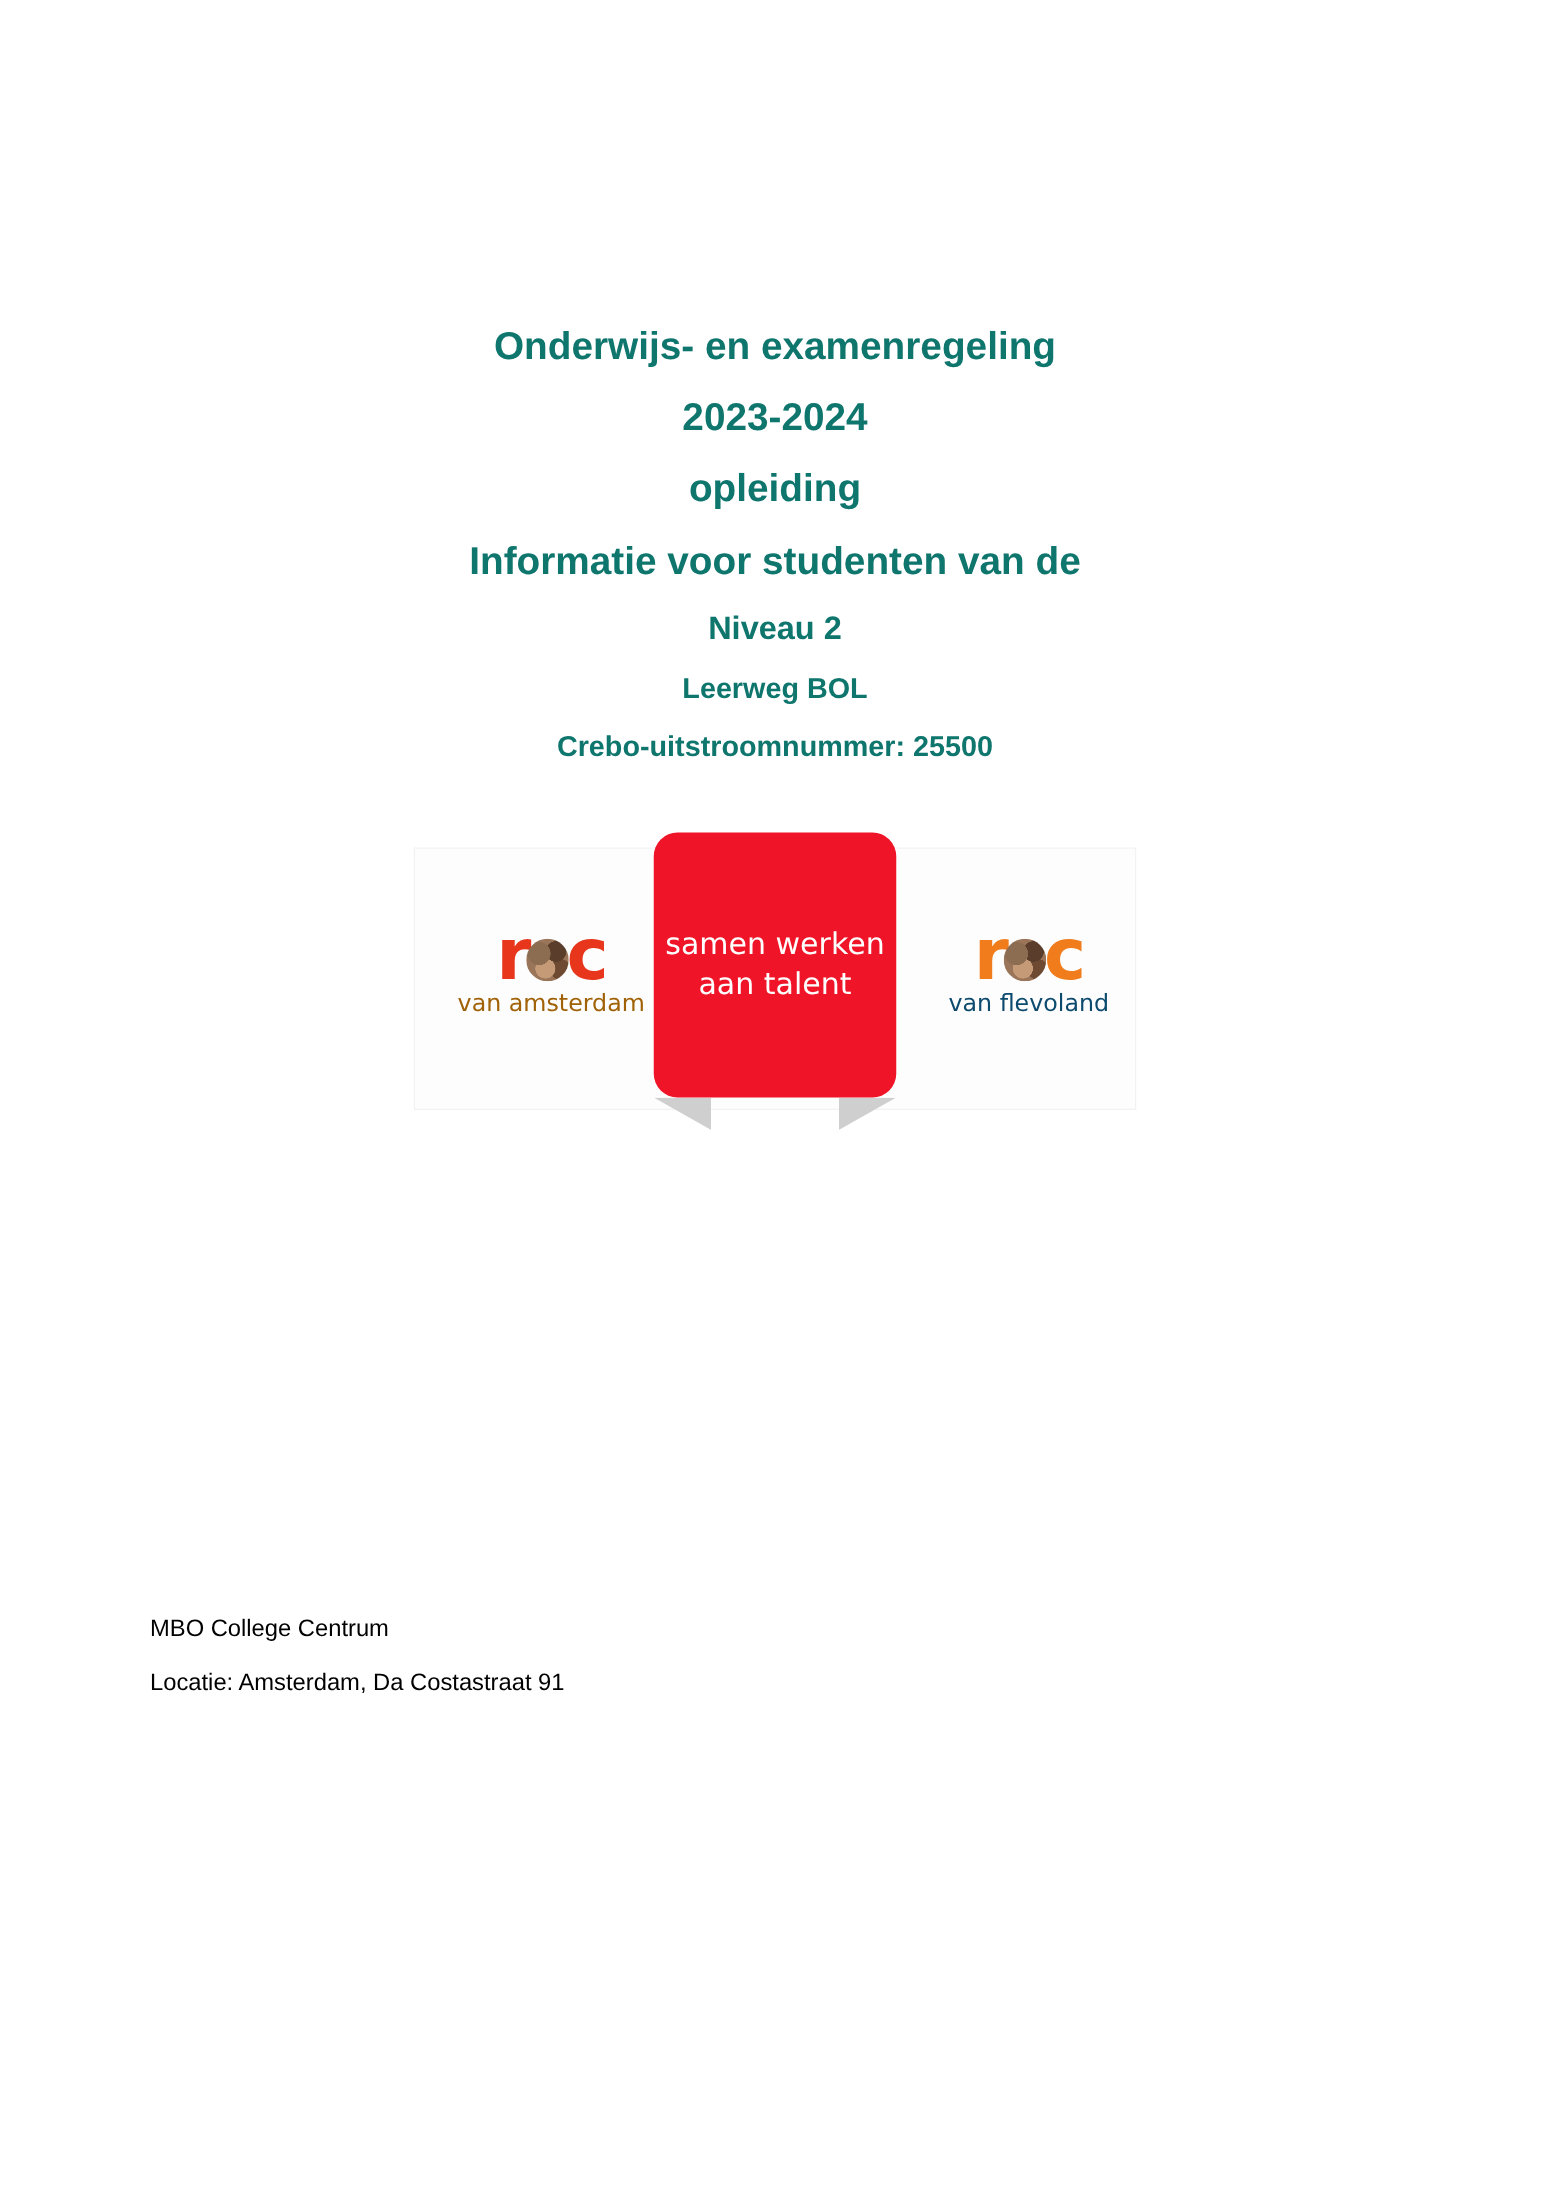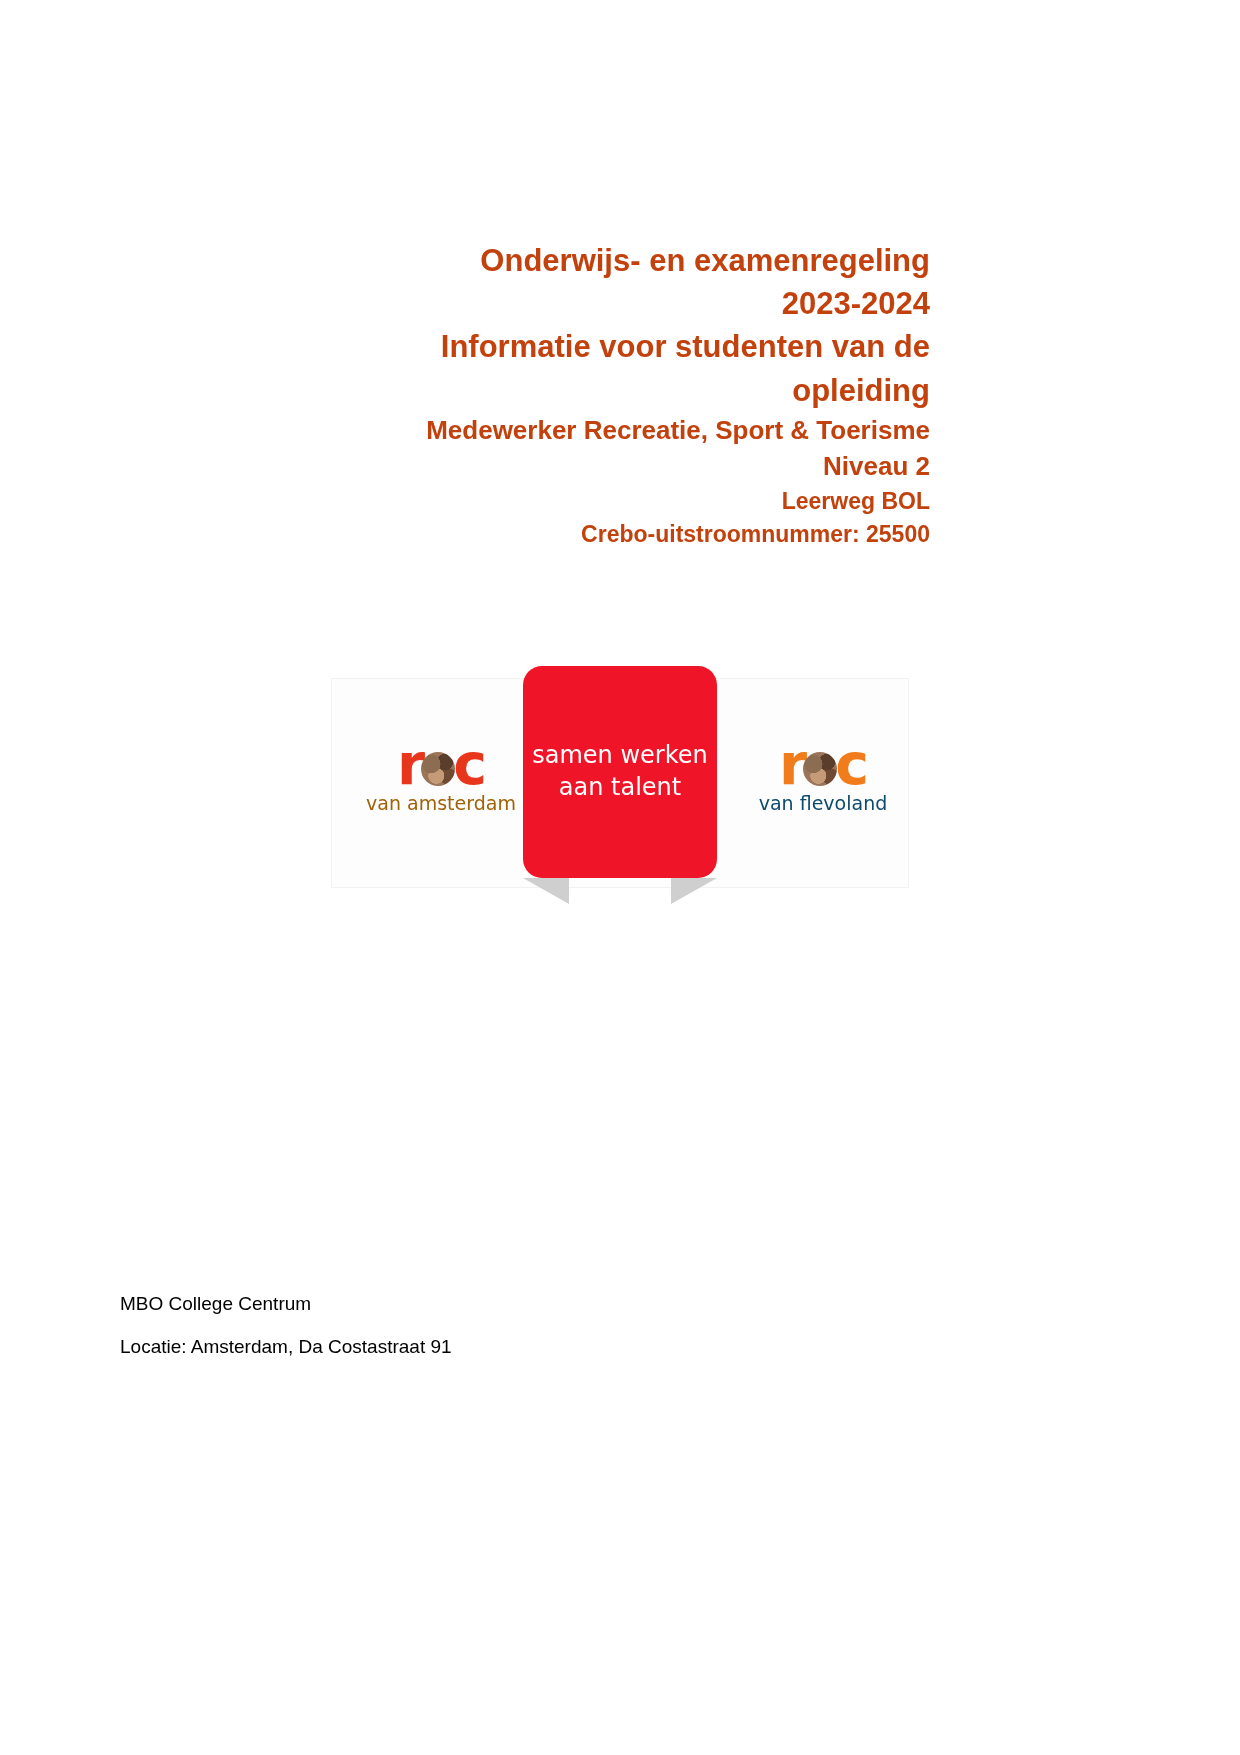--- a/index.html
+++ b/index.html
@@ -23,24 +23,23 @@
   
   .title-block {
     position: absolute;
     left: 310px;
     top: 240px;
     width: 620px;
     text-align: center;
   }
   .title-line {
     font-weight: bold;
-    color: #c2410c;
+    color: #0f766e;
     line-height: 1.33;
-    margin: 0;
-    text-align: right;
+    margin: 16px;
   }
   .t-xl { font-size: 31px; }
   .t-lg { font-size: 26px; }
   .t-md { font-size: 23px; }
 
   .title-line + .title-line { margin-top: 2px; }
 
   
   .logo-band {
     position: absolute;
@@ -164,23 +163,22 @@
   }
 </style>
 </head>
 <body>
 
 <div class="page">
 
   <div class="title-block">
     <p class="title-line t-xl">Onderwijs- en examenregeling</p>
     <p class="title-line t-xl">2023-2024</p>
+    <p class="title-line t-xl">opleiding</p>
     <p class="title-line t-xl">Informatie voor studenten van de</p>
-    <p class="title-line t-xl">opleiding</p>
-    <p class="title-line t-lg">Medewerker Recreatie, Sport &amp; Toerisme</p>
     <p class="title-line t-lg">Niveau 2</p>
     <p class="title-line t-md">Leerweg BOL</p>
     <p class="title-line t-md">Crebo-uitstroomnummer: 25500</p>
   </div>
 
   <div class="logo-band">
     <div class="band-bg"></div>
 
     <div class="roc-left">
       <span class="roc-word"><span>r</span><span class="roc-dot"></span><span>c</span></span>

